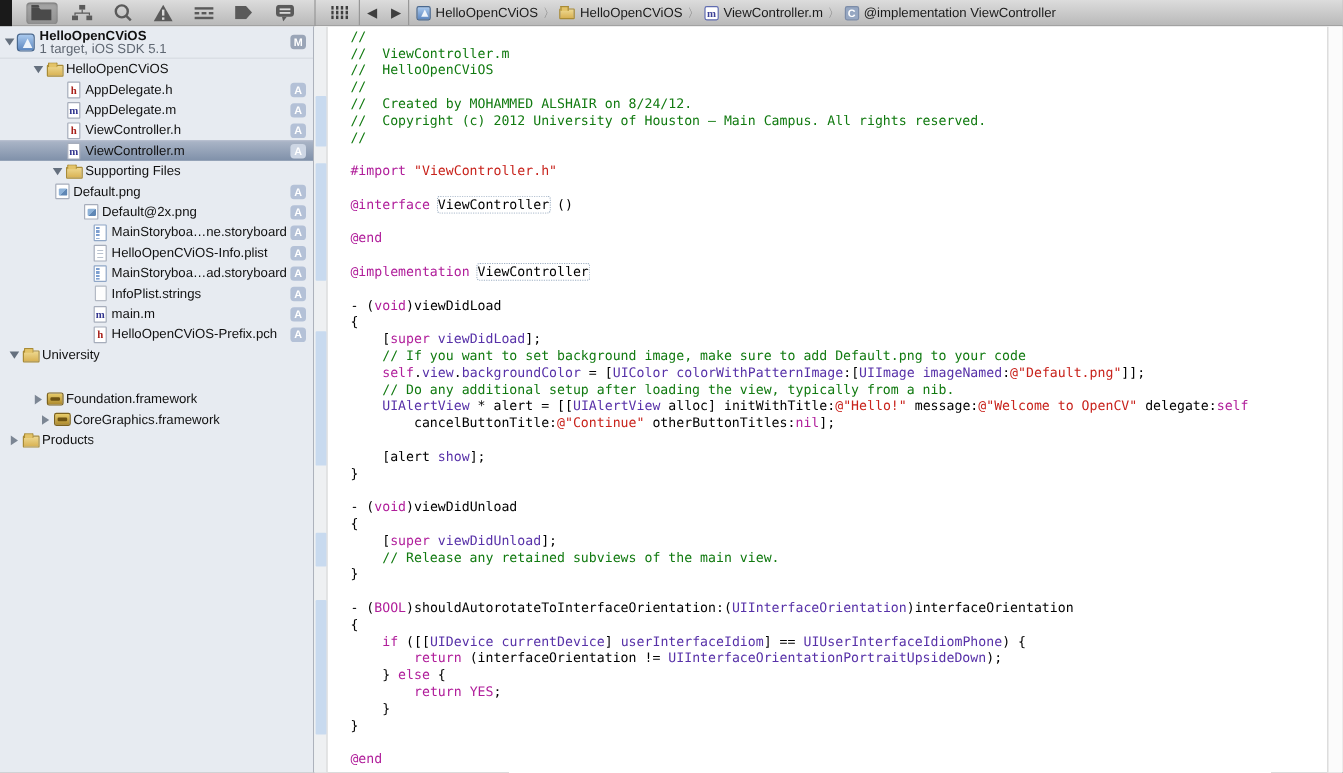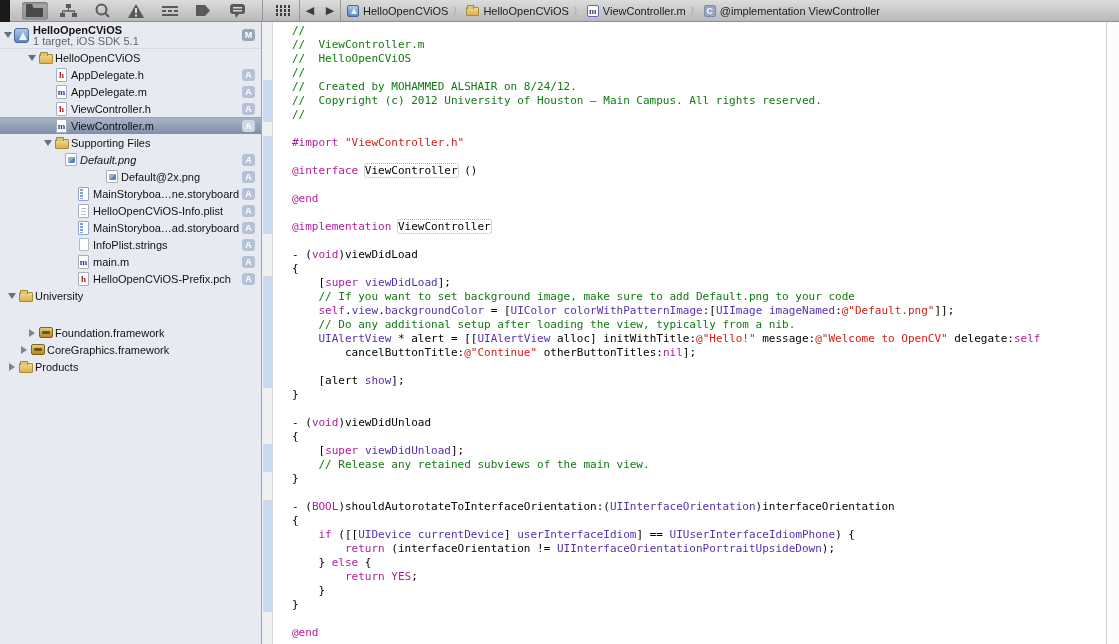--- a/index.html
+++ b/index.html
@@ -266,29 +266,29 @@
           </div>
           <div class="row" style="padding-left: 42px;">
             <span class="disc-wrap">
               <span class="disc-down"></span>
             </span>
             <span class="fic">
               <span class="ic-folder"></span>
             </span>
             <span class="lbl">Supporting Files</span>
           </div>
-          <div class="row" style="padding-left: 51px; font-style: italic;">
+          <div class="row" style="padding-left: 32px;">
             <span style="width: 11px; flex: 0 0 auto;"></span>
             <span class="fic">
               <span class="ic-png"></span>
             </span>
             <span class="lbl">Default.png</span>
             <span class="badge">A</span>
           </div>
-          <div class="row" style="padding-left: 92px;">
+          <div class="row" style="padding-left: 56px;">
             <span style="width: 11px; flex: 0 0 auto;"></span>
             <span class="fic">
               <span class="ic-png"></span>
             </span>
             <span class="lbl">Default@2x.png</span>
             <span class="badge">A</span>
           </div>
           <div class="row" style="padding-left: 64px;">
             <span style="width: 11px; flex: 0 0 auto;"></span>
             <span class="fic">
@@ -348,21 +348,21 @@
           </div>
           <div class="row" style="padding-left: 26px; margin-top: 20px;">
             <span class="disc-wrap">
               <span class="disc-right"></span>
             </span>
             <span class="fic">
               <span class="ic-fw"></span>
             </span>
             <span class="lbl">Foundation.framework</span>
           </div>
-          <div class="row" style="padding-left: 18px;">
+          <div class="row" style="padding-left: 32px;">
             <span class="disc-wrap">
               <span class="disc-right"></span>
             </span>
             <span class="fic">
               <span class="ic-fw"></span>
             </span>
             <span class="lbl">CoreGraphics.framework</span>
           </div>
           <div class="row" style="padding-left: 6px;">
             <span class="disc-wrap">

